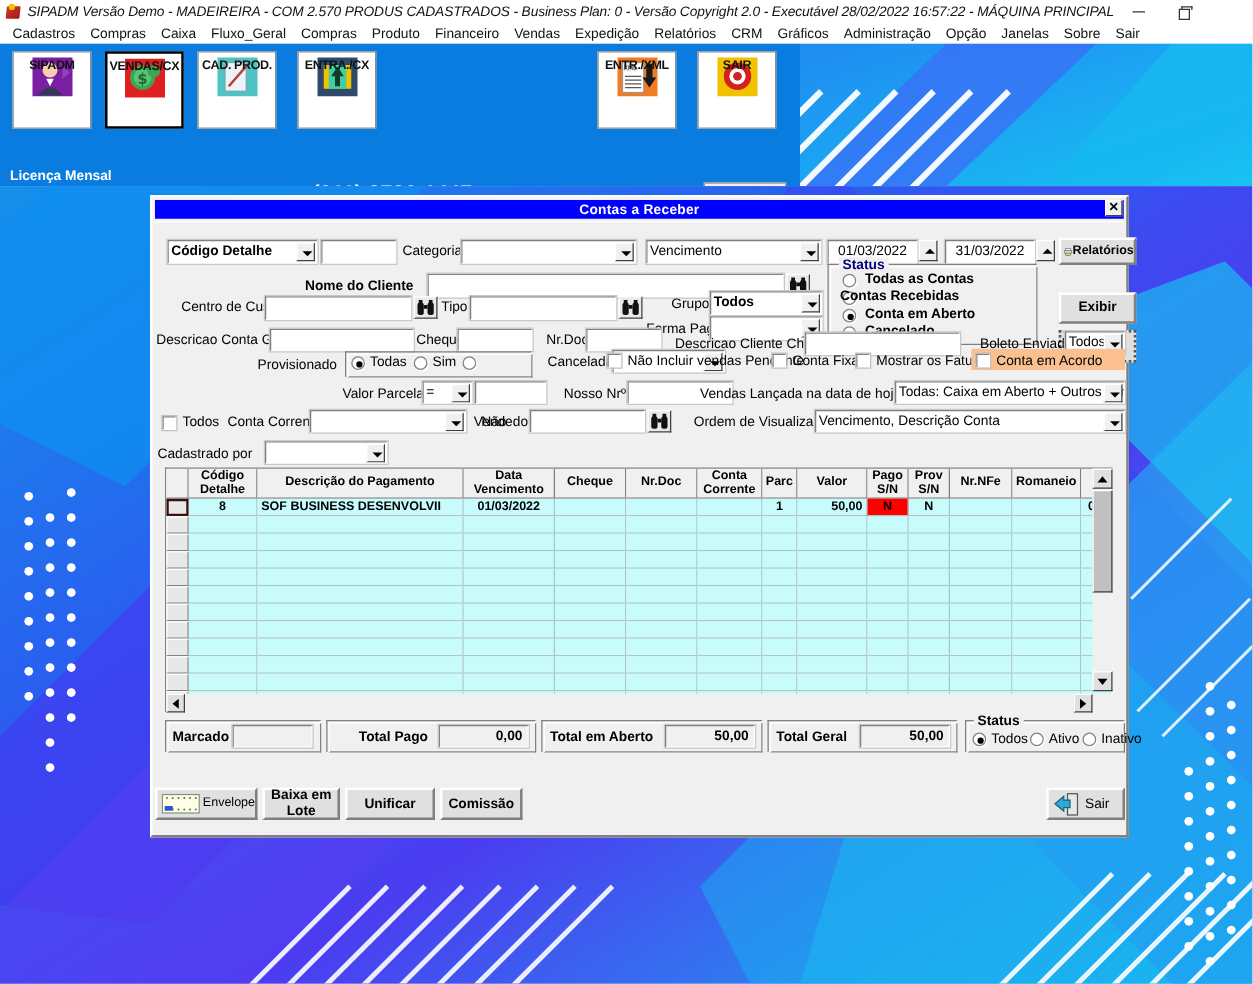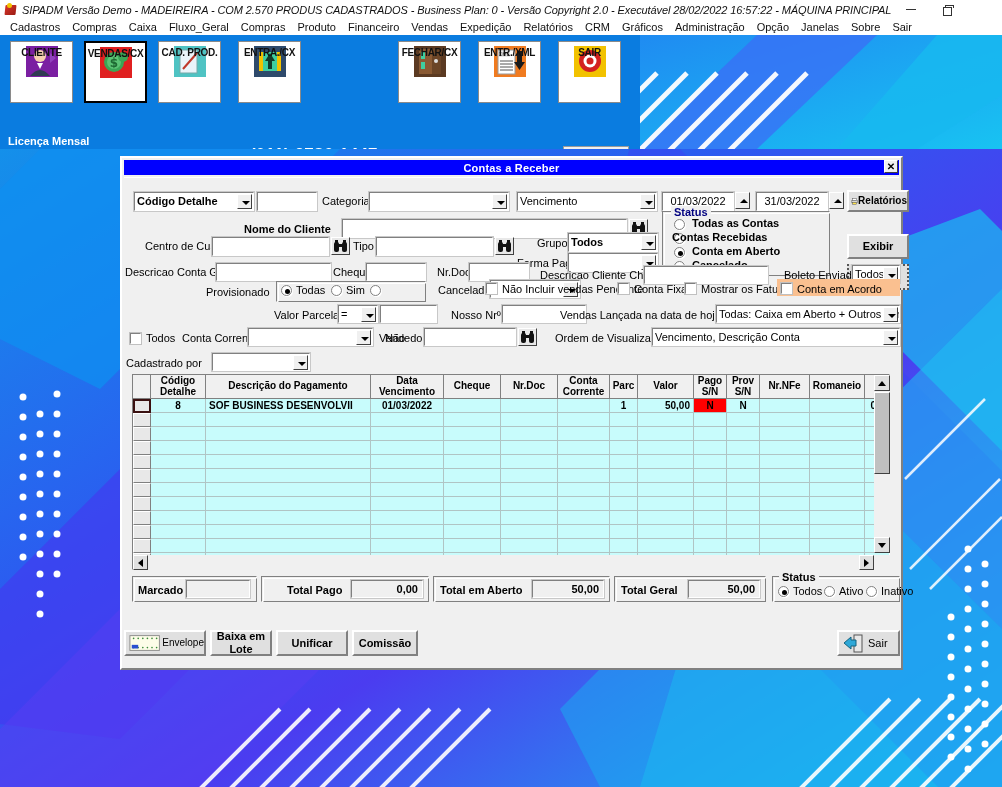--- a/index.html
+++ b/index.html
@@ -330,21 +330,21 @@
       <div class="tbtn" style="left:10px">
         <span class="ic">
           <svg viewBox="0 0 34 33" width="34" height="33">
             <rect x="1" y="1" width="32" height="31" fill="#7b1fa2"></rect>
             <circle cx="15" cy="11" r="6" fill="#f6d0b0"></circle>
             <path d="M5 31 q10 -12 20 0 z" fill="#2f3b52"></path>
             <path d="M12 18 l3 6 l3 -6 z" fill="#ffffff"></path>
             <path d="M25 8 l6 5 l-6 5 z" fill="#9b51c9" opacity="0.7"></path>
           </svg>
         </span>
-        <span class="lbl">CLIENTE</span>
+        <span class="lbl">SIPADM</span>
       </div>
 
       <div class="tbtn sel" style="left:84px">
         <span class="ic">
           <svg viewBox="0 0 34 33" width="34" height="33">
             <rect x="1" y="1" width="32" height="31" fill="#e02020"></rect>
             <circle cx="15" cy="16" r="10" fill="#3aa655"></circle>
             <circle cx="15" cy="16" r="7" fill="#5bc374"></circle>
             <text x="15" y="21" font-size="12" font-weight="bold" fill="#1e6b33" text-anchor="middle" font-family="DejaVu Sans">$</text>
             <circle cx="24" cy="11" r="5" fill="#3aa655"></circle>
@@ -370,33 +370,20 @@
             <rect x="1" y="1" width="32" height="31" fill="#2e4a6b"></rect>
             <rect x="6" y="7" width="22" height="19" fill="#f2c200"></rect>
             <rect x="10" y="7" width="14" height="19" fill="#3fcfa0"></rect>
             <polygon points="17,8 22,16 19,16 19,24 15,24 15,16 12,16" fill="#143a2a"></polygon>
           </svg>
         </span>
         <span class="lbl">ENTRA./CX</span>
       </div>
 
 
-      <div class="tbtn" style="left:398px">
-        <span class="ic">
-          <svg viewBox="0 0 34 33" width="34" height="33">
-            <rect x="1" y="1" width="32" height="31" fill="#5b3a22"></rect>
-            <rect x="6" y="4" width="13" height="25" fill="#8a5a33"></rect>
-            <rect x="8" y="7" width="4" height="7" fill="#3fcfa0"></rect>
-            <rect x="8" y="17" width="4" height="7" fill="#3fcfa0"></rect>
-            <rect x="19" y="4" width="9" height="25" fill="#6b4527"></rect>
-            <circle cx="23" cy="16" r="2" fill="#ddd"></circle>
-          </svg>
-        </span>
-        <span class="lbl">FECHAR/CX</span>
-      </div>
 
       <div class="tbtn" style="left:478px">
         <span class="ic">
           <svg viewBox="0 0 34 33" width="34" height="33">
             <rect x="1" y="1" width="32" height="31" fill="#f07b20"></rect>
             <rect x="5" y="5" width="17" height="24" fill="#ffffff" stroke="#999"></rect>
             <rect x="6" y="6" width="11" height="6" fill="#e8e8e8"></rect>
             <text x="11" y="11" font-size="5" fill="#333" text-anchor="middle" font-family="DejaVu Sans">XML</text>
             <g stroke="#555" stroke-width="1">
               <line x1="7" y1="16" x2="20" y2="16"></line>

